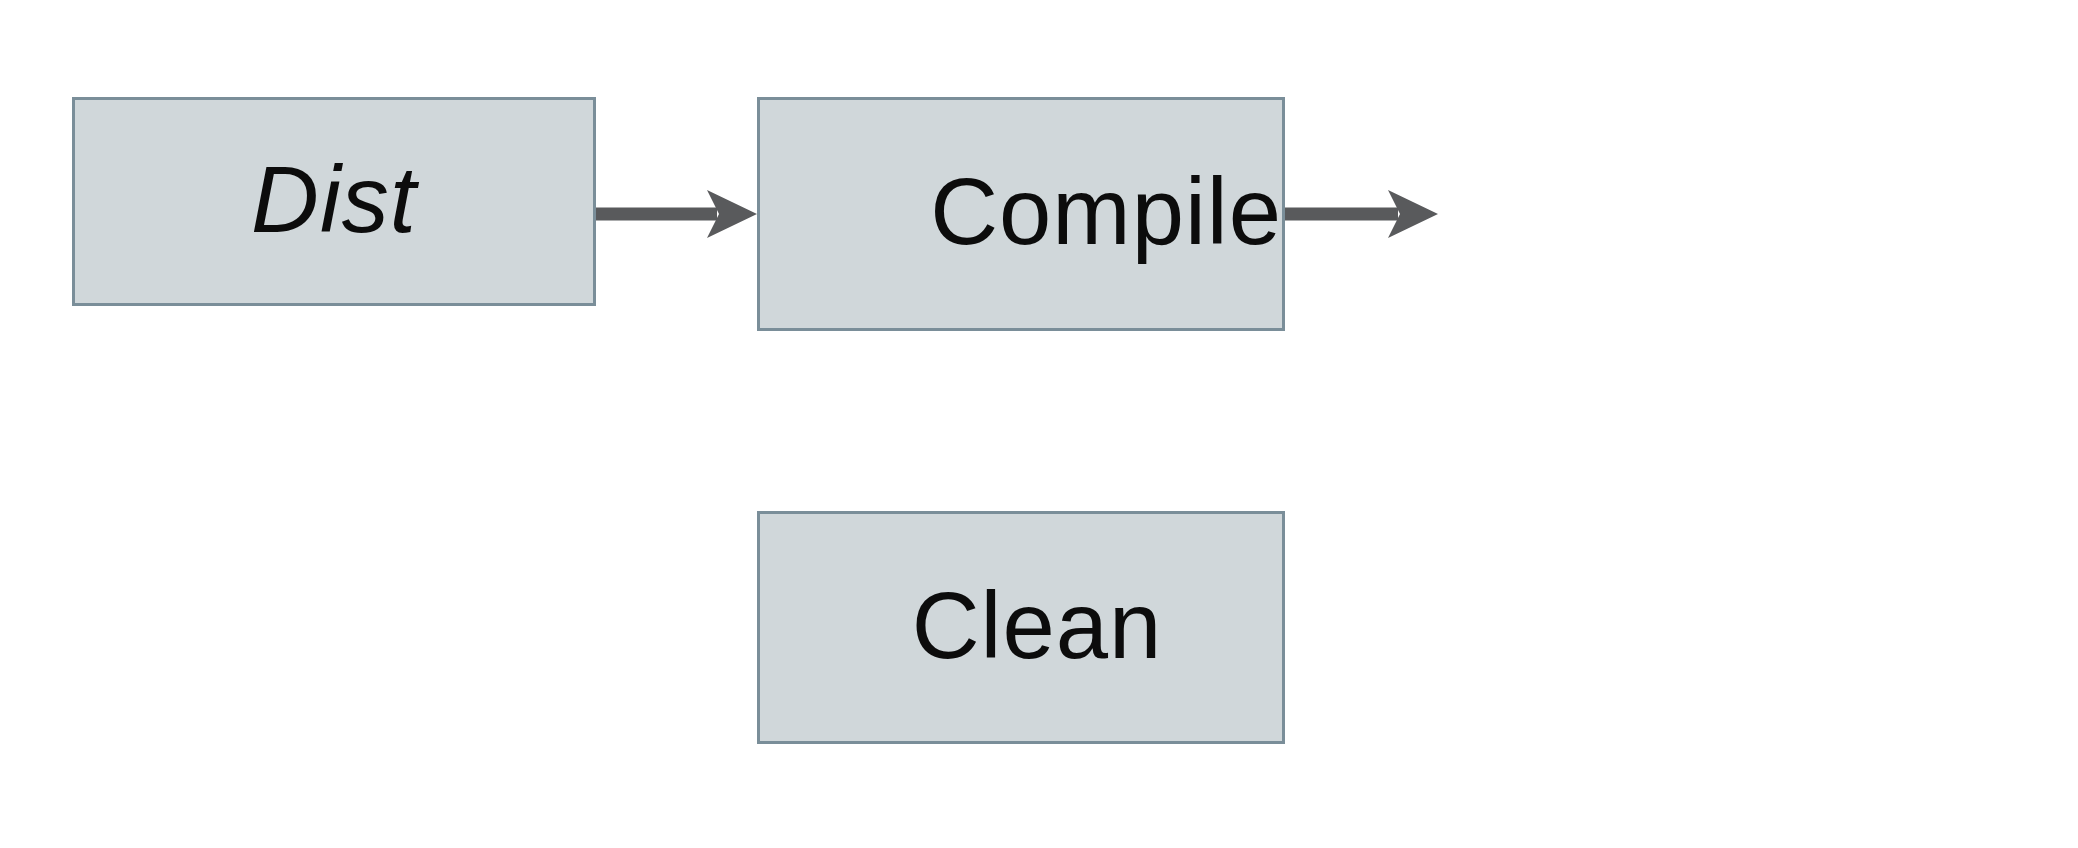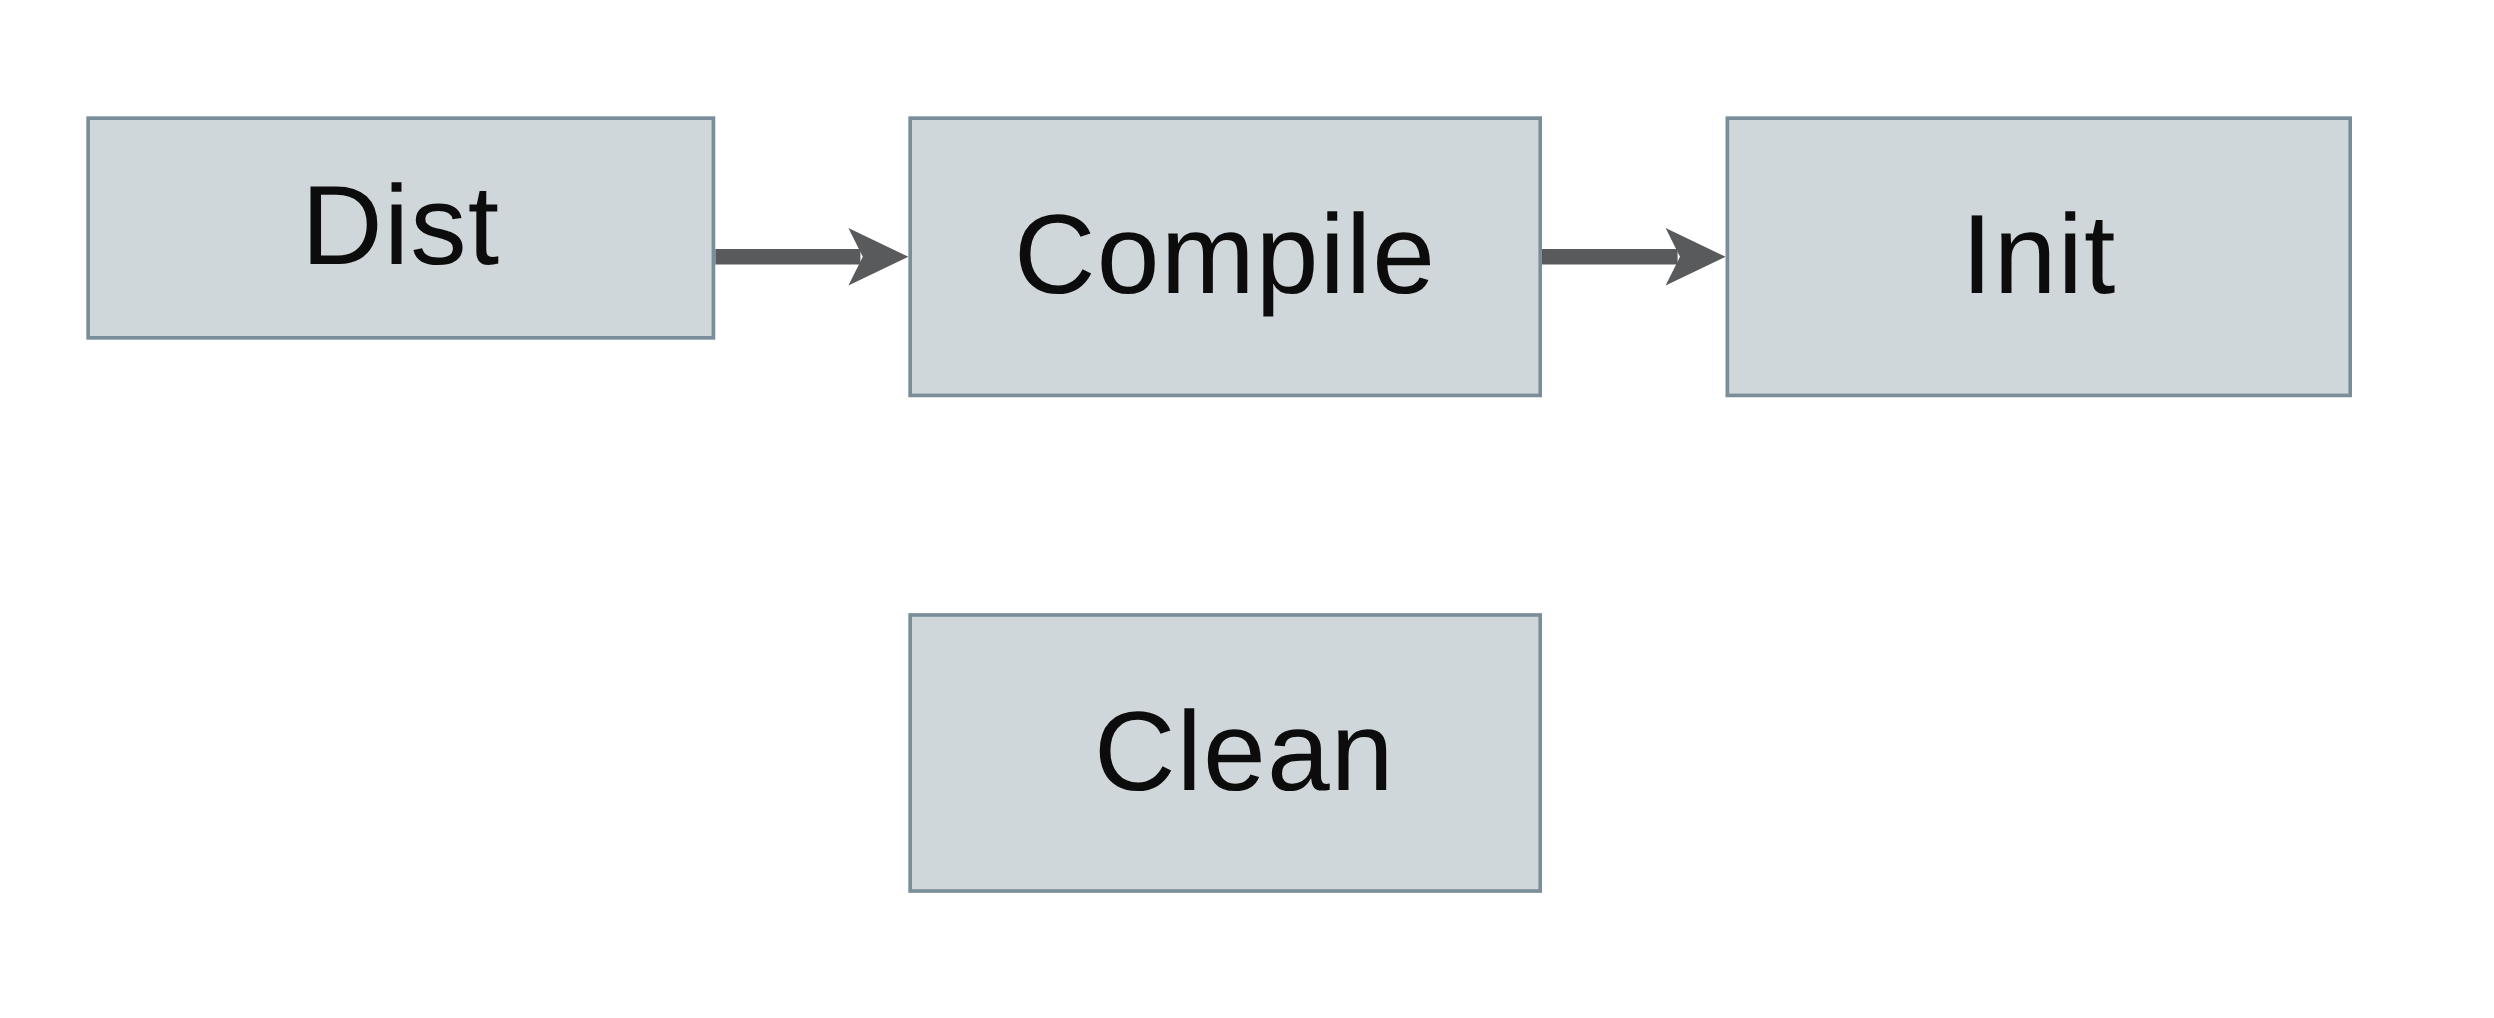--- a/index.html
+++ b/index.html
@@ -34,22 +34,22 @@
   }
   .edges-layer {
     position: absolute;
     left: 0;
     top: 0;
     width: 2078px;
     height: 848px;
     pointer-events: none;
   }
   
-  #node-dist    { left: 72px;   top: 97px;  width: 524px; height: 186px; }
-  #node-compile { left: 757px;  top: 97px;  width: 528px; height: 234px; }
+  #node-dist    { left: 72px;   top: 97px;  width: 524px; height: 209px; font-style: italic; }
+  #node-compile { left: 757px;  top: 97px;  width: 528px; height: 234px; justify-content: flex-end; }
   #node-init    { left: 1438px; top: 97px;  width: 522px; height: 234px; }
   #node-clean   { left: 757px;  top: 511px; width: 528px; height: 233px; padding-left: 32px; }
 </style>
 </head>
 <body>
 
 <div class="canvas">
 
   <svg class="edges-layer" viewBox="0 0 2078 848" xmlns="http://www.w3.org/2000/svg">
 
@@ -65,21 +65,18 @@
   </svg>
 
   <div class="node" id="node-dist">
     <span class="node-label">Dist</span>
   </div>
 
   <div class="node" id="node-compile">
     <span class="node-label">Compile</span>
   </div>
 
-  <div class="node" id="node-init">
-    <span class="node-label">Init</span>
-  </div>
 
   <div class="node" id="node-clean">
     <span class="node-label">Clean</span>
   </div>
 
 </div>
 
 </body></html>

